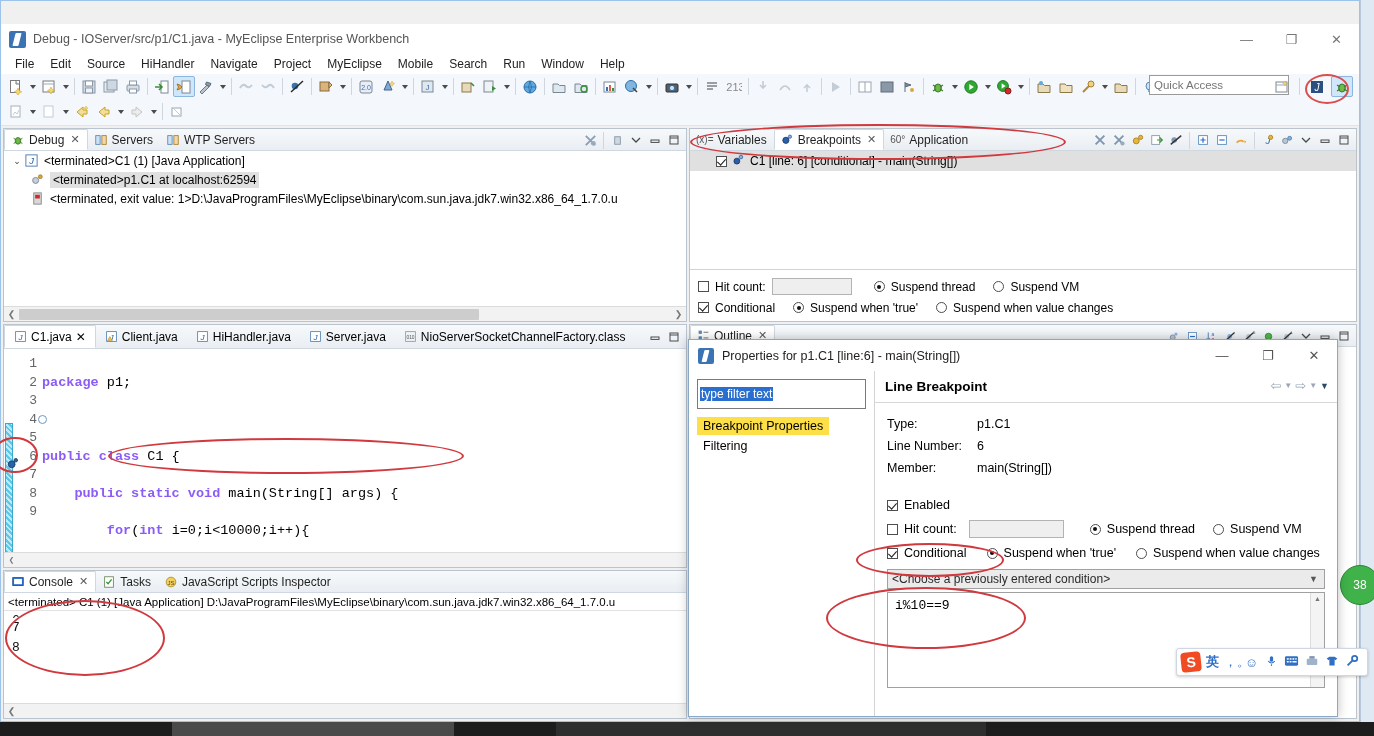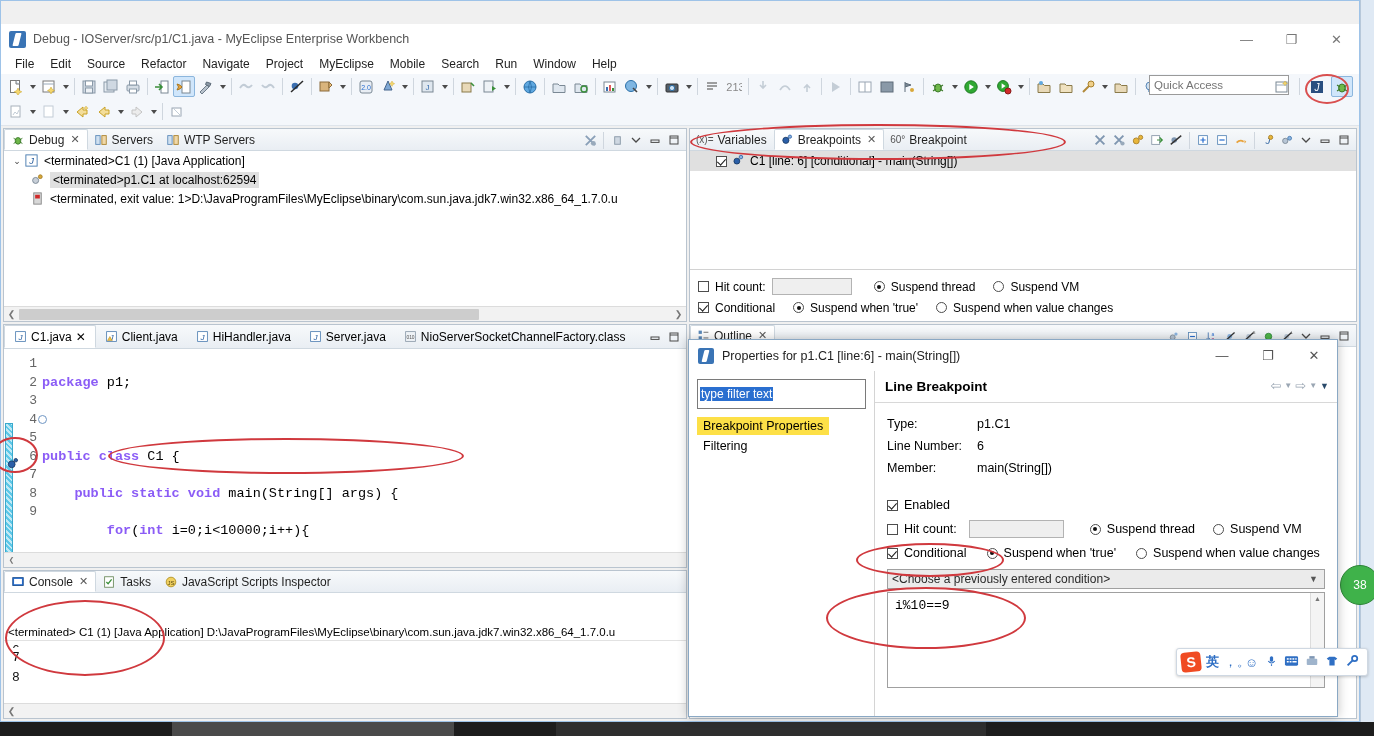--- a/index.html
+++ b/index.html
@@ -135,21 +135,21 @@
   .gutter { width:29px; text-align:right; padding-right:5px; color:#666;
             font-size:13px; line-height:18.5px; padding-top:6px; flex:0 0 auto;
             background:#fff; position:relative;}
   .codearea { flex:1 1 auto; padding-top:6px; font-size:13.5px; line-height:18.5px;
               white-space:pre; position:relative; }
   .kw { color:#8b5cf6; font-weight:bold; }
   .fieldstatic { color:#0000c0; font-style:italic; }
 
   
   .console-head { font-size:11.5px; padding:3px 4px 2px 4px; white-space:nowrap;
-                  border-bottom:1px solid #e2e2e2;margin-top:30px;}
+                  border-bottom:1px solid #e2e2e2;}
   .console-out { font-family:"Liberation Mono", monospace; font-size:13px; line-height:20px;
                  padding:0 0 0 8px; color:#111; }
 
   
   .outline-body{background:#fff;}
 
   
   #props-dialog {
     position:absolute; left:688px; top:339px; width:650px; height:378px;
     background:#f0f0f0; border:1px solid #8aa8c4;
@@ -236,21 +236,21 @@
       <div class="win-btn">—</div>
       <div class="win-btn">❐</div>
       <div class="win-btn close">✕</div>
     </div>
   </div>
 
   <div class="menubar">
     <div class="menu-item">File</div>
     <div class="menu-item">Edit</div>
     <div class="menu-item">Source</div>
-    <div class="menu-item">Refactor</div>
+    <div class="menu-item">HiHandler</div>
     <div class="menu-item">Navigate</div>
     <div class="menu-item">Project</div>
     <div class="menu-item">MyEclipse</div>
     <div class="menu-item">Mobile</div>
     <div class="menu-item">Search</div>
     <div class="menu-item">Run</div>
     <div class="menu-item">Window</div>
     <div class="menu-item">Help</div>
   </div>
 
@@ -857,21 +857,21 @@
           <div class="vtab active">
             <svg width="13" height="13" viewBox="0 0 16 16">
                 <circle cx="6" cy="9" r="3.8" fill="#2b5fa8" stroke="#16365f"></circle>
                 <circle cx="11" cy="4.5" r="2" fill="#8ab4e0" stroke="#2b5fa8"></circle>
               </svg>
             <span>Breakpoints</span>
             <span class="xclose">✕</span>
           </div>
           <div class="vtab">
             <span style="font-size:10px;color:#555;">60°</span>
-            <span>Breakpoint</span>
+            <span>Application</span>
           </div>
           <div class="view-tools">
             <div class="vtool">
                 <svg width="14" height="14" viewBox="0 0 16 16">
                   <path d="M3 3 l10 10 M13 3 l-10 10" stroke="#7f96b0" stroke-width="2.2"></path>
                 </svg>
               </div>
             <div class="vtool">
                 <svg width="14" height="14" viewBox="0 0 16 16">
                   <path d="M3 3 l10 10 M13 3 l-10 10" stroke="#7f96b0" stroke-width="2.2"></path>

